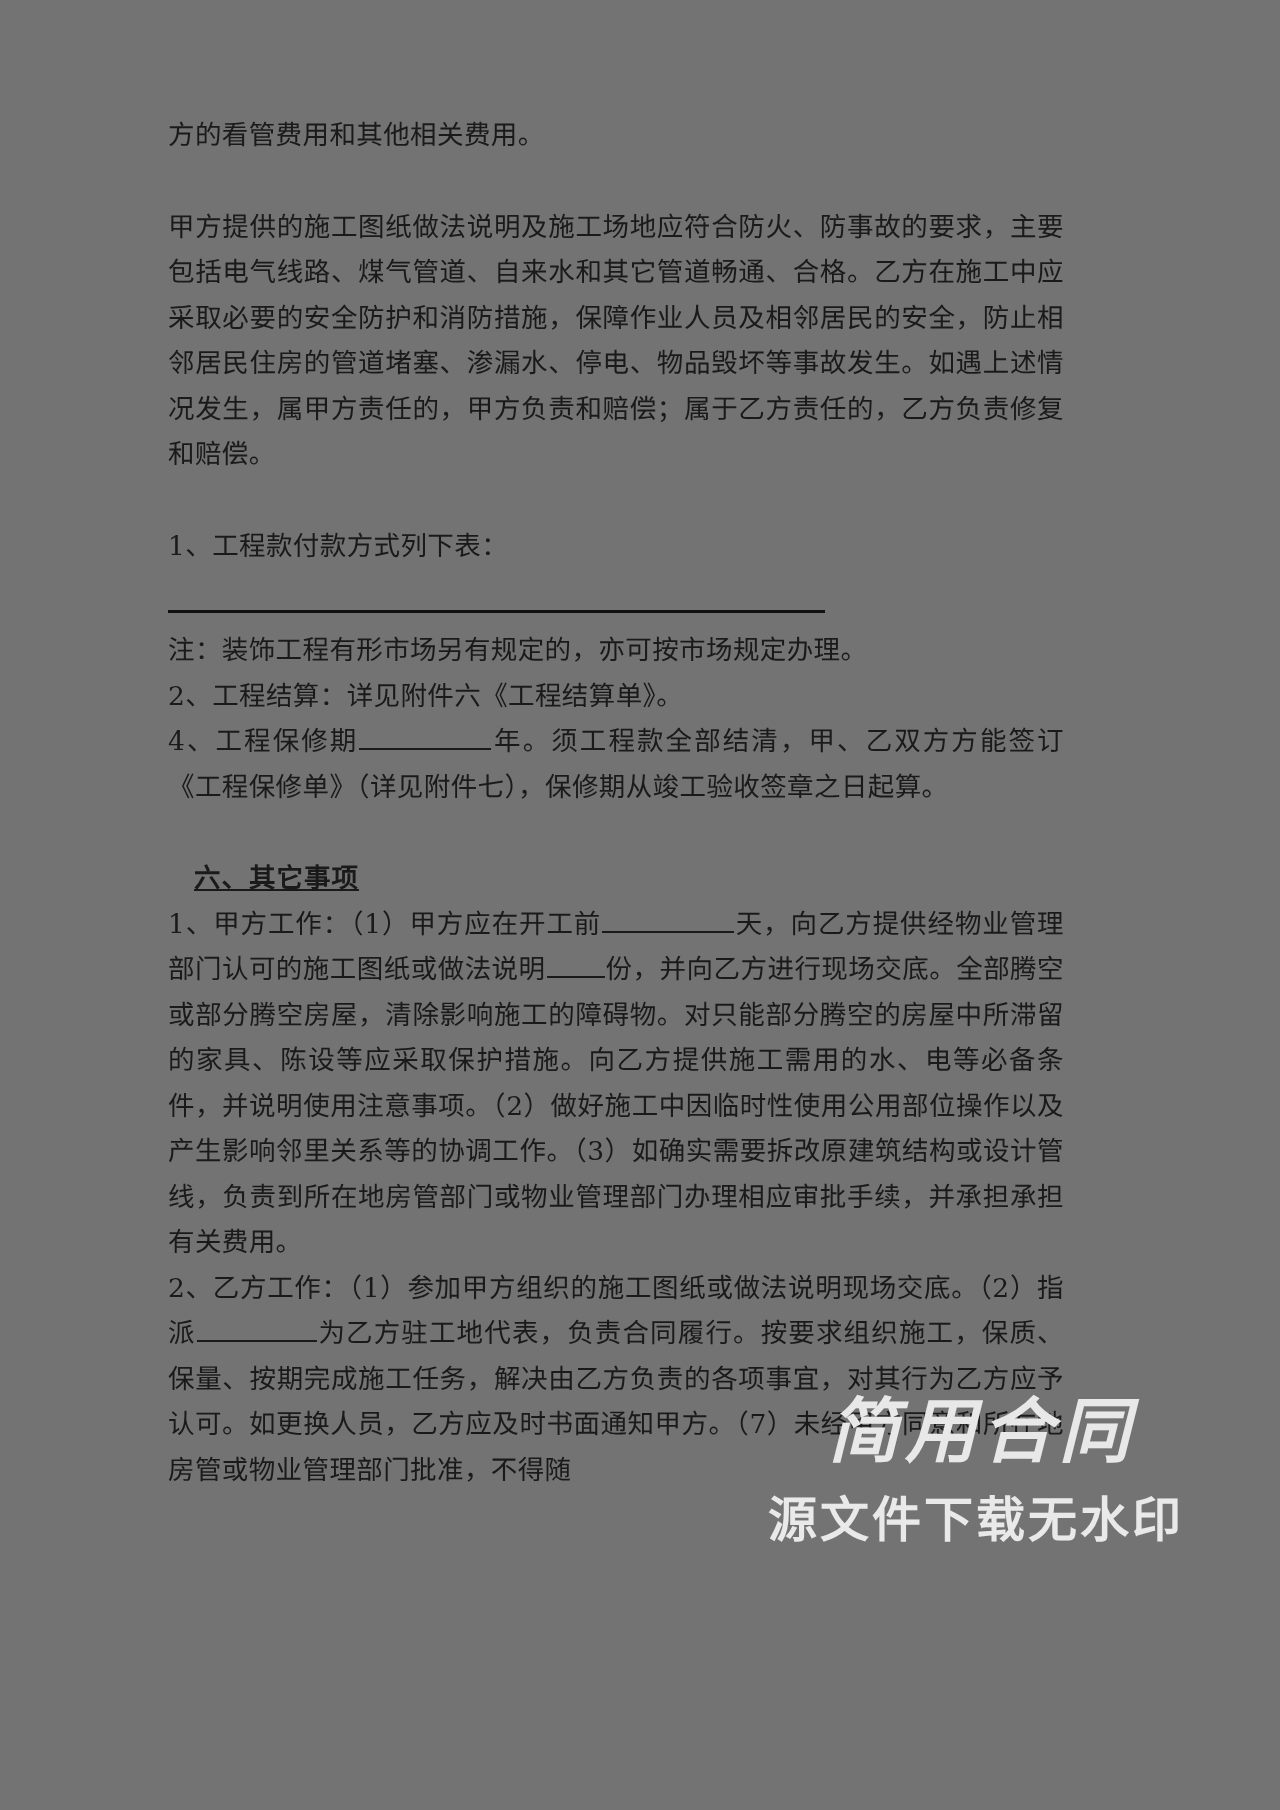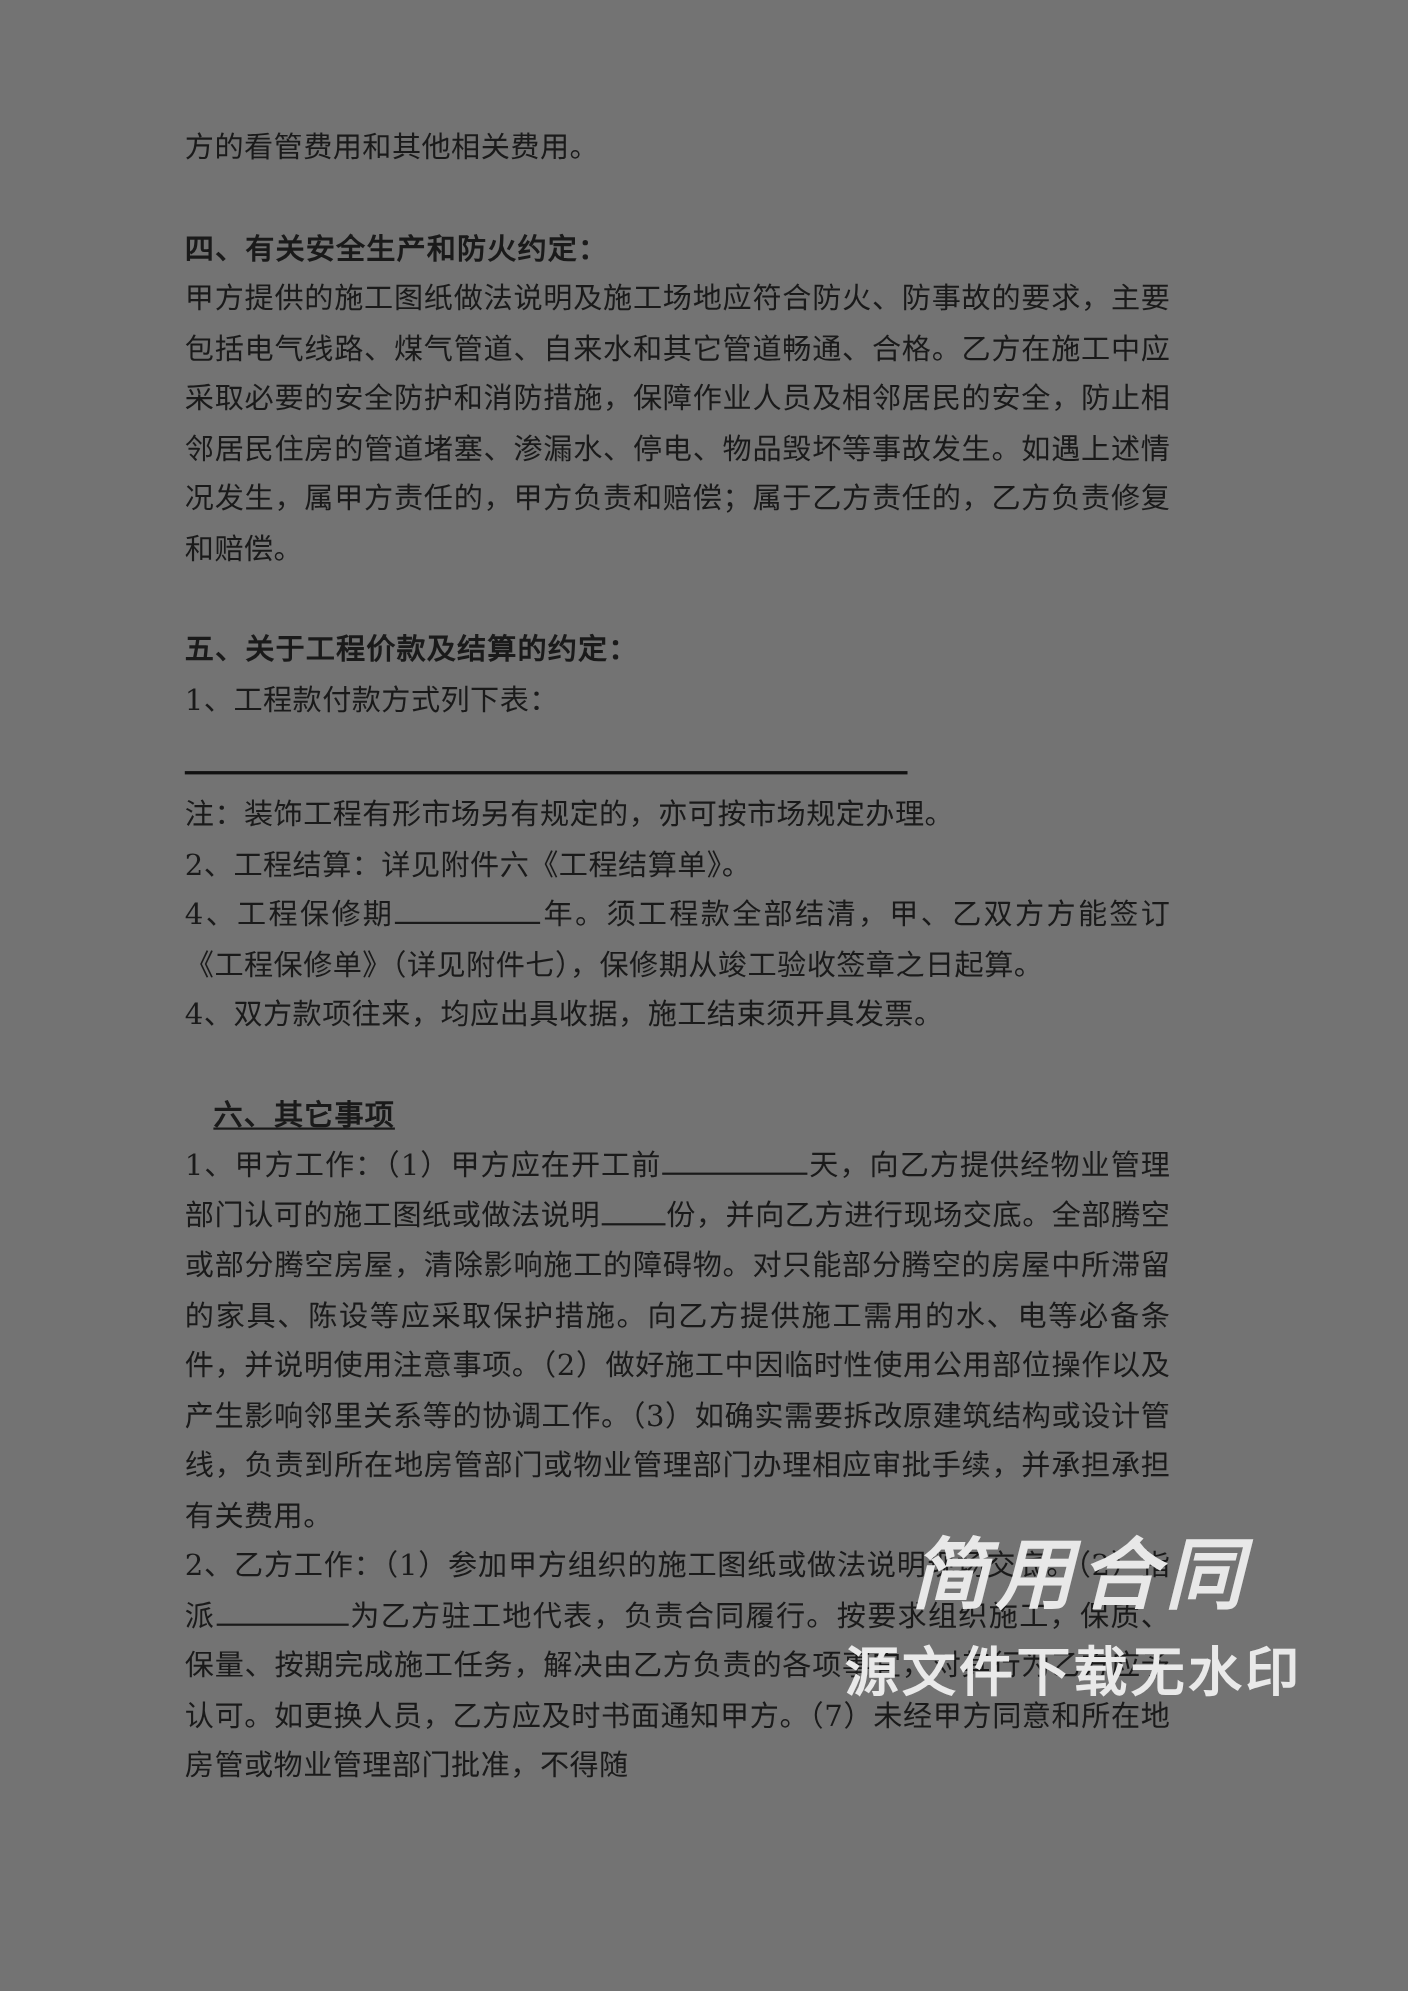--- a/index.html
+++ b/index.html
@@ -99,38 +99,35 @@
 <body>
 
 <div class="page">
 
   <div class="doc-body">
 
     <p class="para">方的看管费用和其他相关费用。</p>
 
     <div class="spacer-lg"></div>
 
-    <p class="heading">四、有关安全生产和防火约定：</p>
     <p class="para">甲方提供的施工图纸做法说明及施工场地应符合防火、防事故的要求，主要包括电气线路、煤气管道、自来水和其它管道畅通、合格。乙方在施工中应采取必要的安全防护和消防措施，保障作业人员及相邻居民的安全，防止相邻居民住房的管道堵塞、渗漏水、停电、物品毁坏等事故发生。如遇上述情况发生，属甲方责任的，甲方负责和赔偿；属于乙方责任的，乙方负责修复和赔偿。</p>
 
     <div class="spacer-lg"></div>
 
-    <p class="heading">五、关于工程价款及结算的约定：</p>
     <p class="para">1、工程款付款方式列下表：</p>
 
     <div class="rule-gap-top"></div>
     <div class="table-rule"></div>
     <div class="rule-gap-bottom"></div>
 
     <p class="para">注：装饰工程有形市场另有规定的，亦可按市场规定办理。</p>
     <p class="para">2、工程结算：详见附件六《工程结算单》。</p>
 
     <p class="para"><span>4、工程保修期</span><span class="blank blank-wide"></span><span>年。须工程款全部结清，甲、乙双方方能签订《工程保修单》（详见附件七），保修期从竣工验收签章之日起算。</span></p>
 
-    <p class="para">4、双方款项往来，均应出具收据，施工结束须开具发票。</p>
 
     <div class="spacer-lg"></div>
 
     <p class="heading indent">六、其它事项</p>
 
     <p class="para"><span>1、甲方工作：（1）甲方应在开工前</span><span class="blank blank-wide"></span><span>天，向乙方提供经物业管理部门认可的施工图纸或做法说明</span><span class="blank blank-small"></span><span>份，并向乙方进行现场交底。全部腾空或部分腾空房屋，清除影响施工的障碍物。对只能部分腾空的房屋中所滞留的家具、陈设等应采取保护措施。向乙方提供施工需用的水、电等必备条件，并说明使用注意事项。（2）做好施工中因临时性使用公用部位操作以及产生影响邻里关系等的协调工作。（3）如确实需要拆改原建筑结构或设计管线，负责到所在地房管部门或物业管理部门办理相应审批手续，并承担承担有关费用。</span></p>
 
     <p class="para"><span>2、乙方工作：（1）参加甲方组织的施工图纸或做法说明现场交底。（2）指派</span><span class="blank blank-mid"></span><span>为乙方驻工地代表，负责合同履行。按要求组织施工，保质、保量、按期完成施工任务，解决由乙方负责的各项事宜，对其行为乙方应予认可。如更换人员，乙方应及时书面通知甲方。（7）未经甲方同意和所在地房管或物业管理部门批准，不得随</span></p>
 
   </div>

